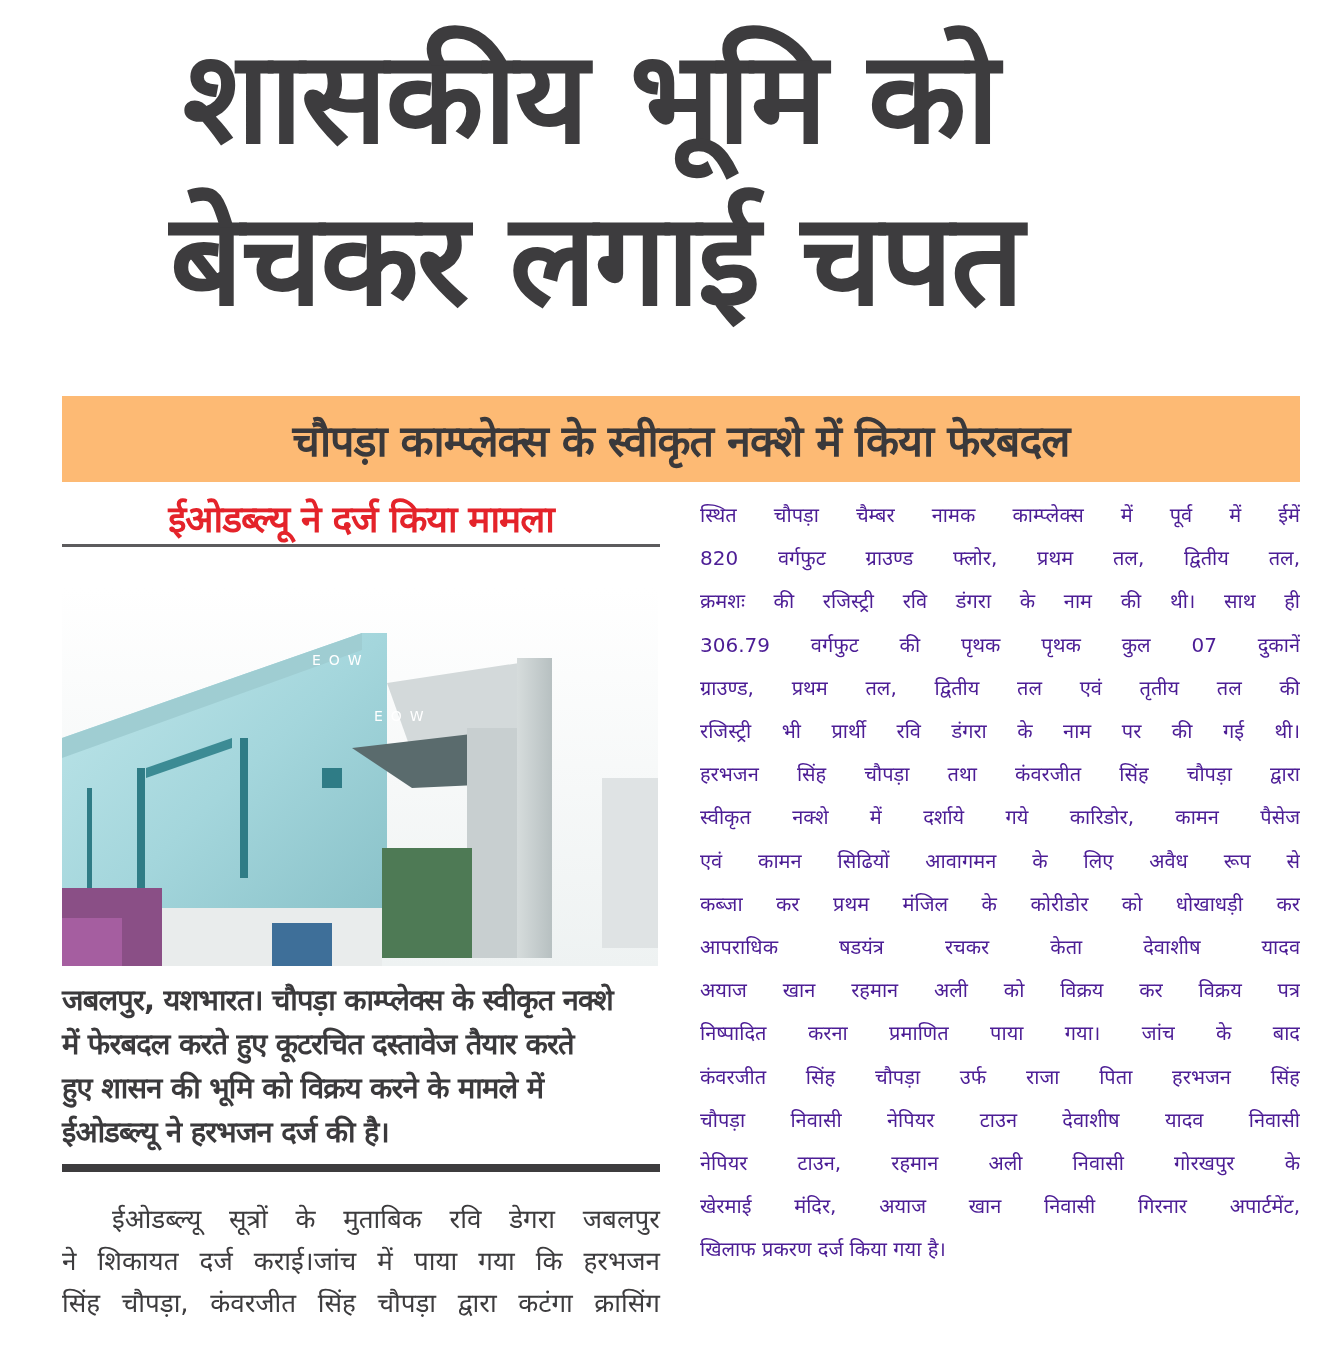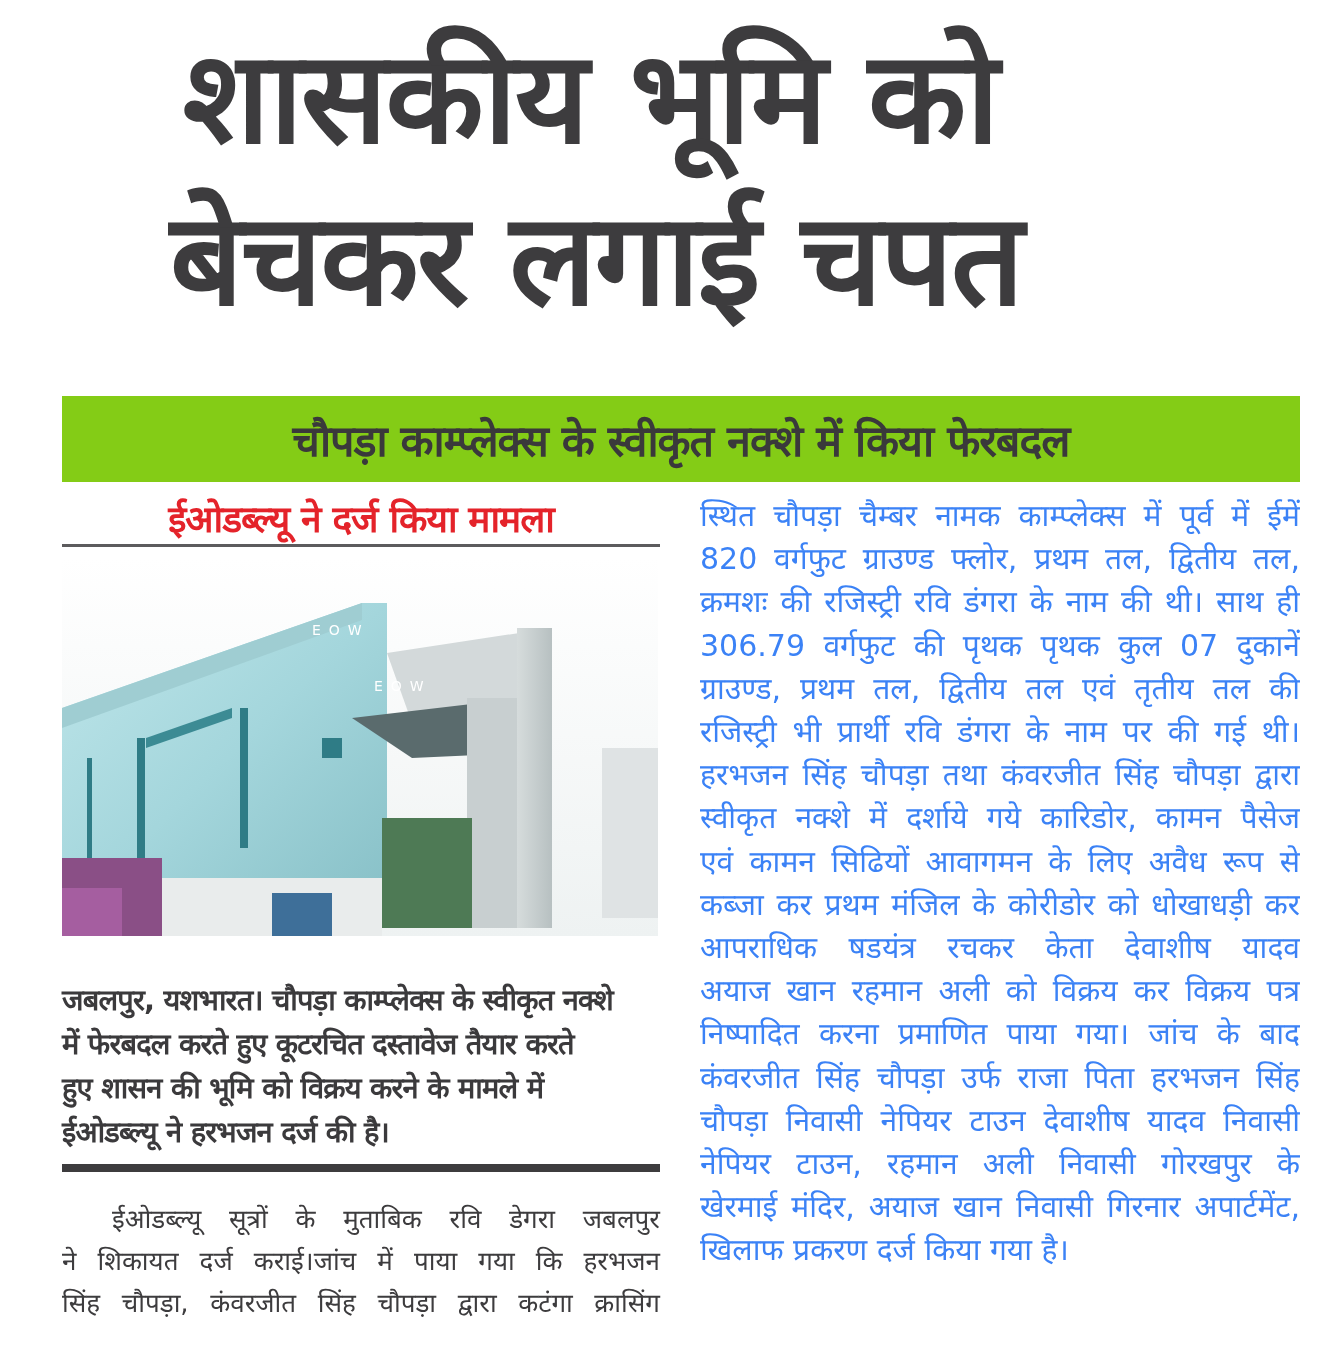--- a/index.html
+++ b/index.html
@@ -3,37 +3,37 @@
 <meta charset="utf-8">
 <style>
   html, body { margin: 0; padding: 0; background: #ffffff; }
   body { width: 1320px; height: 1364px; position: relative; overflow: hidden; color: #3a3a3c; font-family: "DejaVu Sans", sans-serif; }
 
   .headline { position: absolute; left: 0; top: 0; width: 1320px; text-align: center; color: #3d3c3e; font-weight: bold; font-family: "DejaVu Sans", sans-serif; }
   .headline .line { display: block; font-size: 128px; line-height: 1; letter-spacing: -2px; white-space: nowrap; }
   .headline .l1 { position: absolute; top: 34px; left: 0; width: 1180px; }
   .headline .l2 { position: absolute; top: 196px; left: 0; width: 1096px; margin-left: 48px; }
 
-  .band { position: absolute; left: 62px; top: 396px; width: 1238px; height: 86px; background: #84cc16; display: flex; align-items: center; justify-content: center; }
+  .band { position: absolute; left: 62px; top: 396px; width: 1238px; height: 86px; background: #fdba74; display: flex; align-items: center; justify-content: center; }
   .band span { font-size: 43px; font-weight: bold; color: #3a393b; letter-spacing: -1px; white-space: nowrap; }
 
   .sub { position: absolute; left: 62px; top: 492px; width: 598px; height: 52px; text-align: center; }
   .sub span { font-size: 37px; font-weight: bold; color: #e4232a; letter-spacing: -1px; white-space: nowrap; }
   .rule-thin { position: absolute; left: 62px; top: 544px; width: 598px; height: 3px; background: #5c5b5d; }
 
-  .photo { position: absolute; left: 62px; top: 558px; width: 596px; height: 378px; overflow: hidden; background: #d946ef; }
+  .photo { position: absolute; left: 62px; top: 588px; width: 596px; height: 378px; overflow: hidden; background: #d946ef; }
 
   .lead { position: absolute; left: 62px; top: 978px; width: 598px; font-size: 29px; line-height: 44px; font-weight: bold; color: #3b3a3c; letter-spacing: -0.8px; }
   .rule-thick { position: absolute; left: 62px; top: 1164px; width: 598px; height: 8px; background: #3d3c3e; }
 
   .body-left { position: absolute; left: 62px; top: 1198px; width: 598px; font-size: 26px; line-height: 42px; color: #3d3c3e; text-align: justify; text-align-last: justify; }
   .body-left .row { display: block; white-space: nowrap; text-align: justify; text-align-last: justify; }
   .body-left .indent { padding-left: 50px; }
 
-  .body-right { position: absolute; left: 700px; top: 494px; width: 600px; font-size: 30px; line-height: 43.2px; color: #3b82f6; }
+  .body-right { position: absolute; left: 700px; top: 494px; width: 600px; font-size: 20px; line-height: 43.2px; color: #4c1d95; }
   .body-right .row { display: block; white-space: nowrap; text-align: justify; text-align-last: justify; overflow: hidden; }
   .body-right .row.last { text-align-last: left; }
 </style>
 </head>
 <body>
 
 <div class="headline">
   <span class="line l1">शासकीय भूमि को</span>
   <span class="line l2">बेचकर लगाई चपत</span>
 </div>

